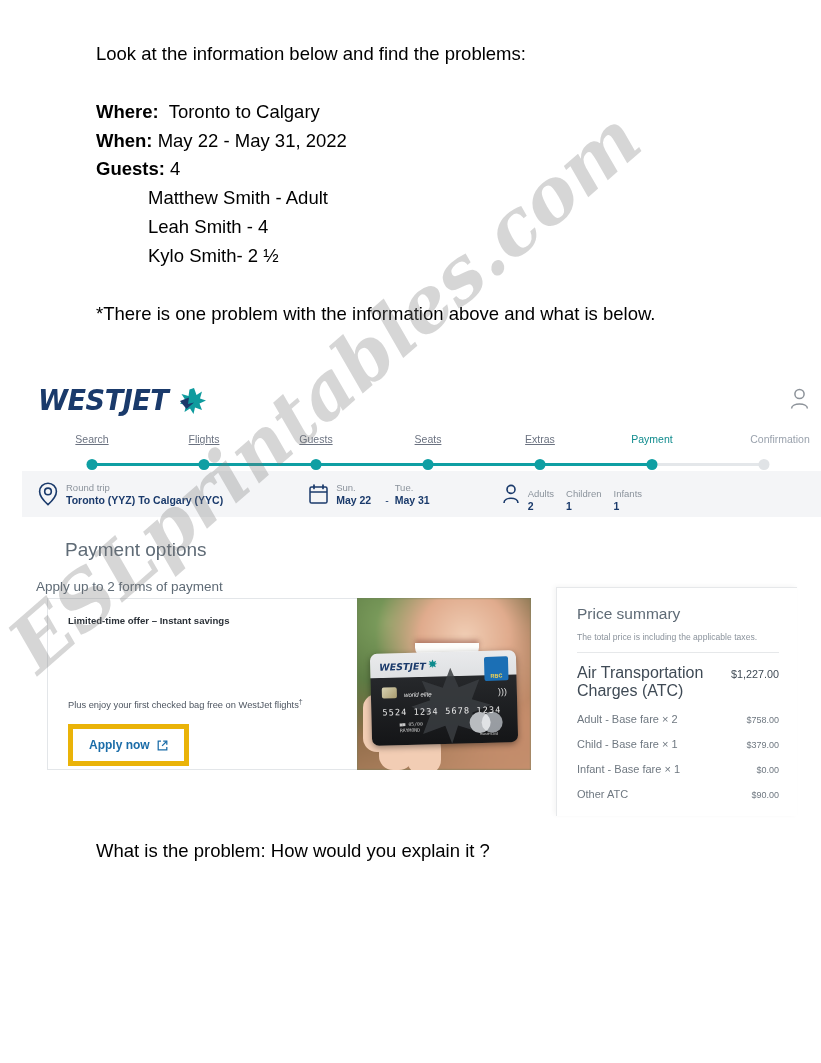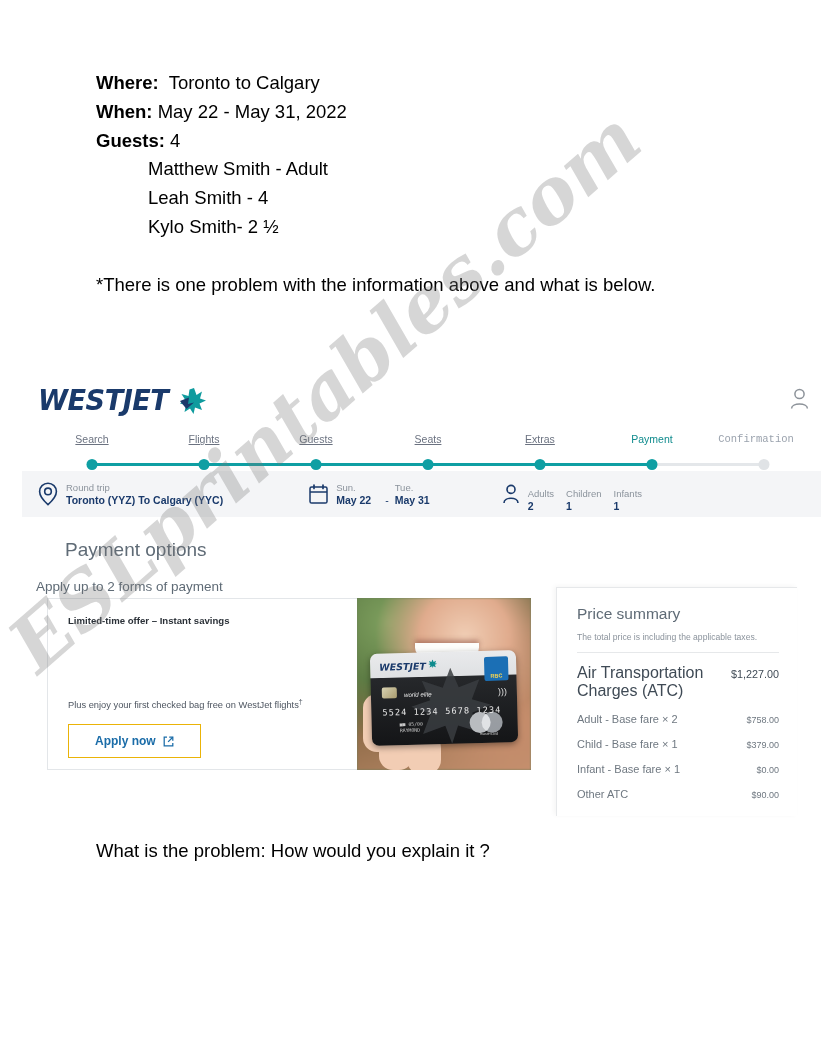--- a/index.html
+++ b/index.html
@@ -226,22 +226,22 @@
     top: 99px;
     width: 275px;
     font-size: 9.3px;
     color: #4d5560;
   }
   .offer-fine sup { font-size: 7px; }
   .apply-btn {
     position: absolute;
     left: 20px;
     top: 125px;
-    padding: 9px 26px;
-    border: 1px solid #eab308;
+    padding: 9px 16px;
+    border: 5px solid #eab308;
     background: #fff;
     color: #1a6ca8;
     font-size: 12px;
     font-weight: bold;
     font-family: "Liberation Sans", sans-serif;
     display: flex;
     align-items: center;
     gap: 7px;
     cursor: pointer;
   }
@@ -506,20 +506,21 @@
     left: 96px;
     top: 840px;
     font-size: 18.5px;
     color: #000;
   }
 </style>
 </head>
 <body>
 
 <div class="worksheet">
+  <div class="ws-line">Look at the information below and find the problems:</div>
   <div class="ws-gap-lg"></div>
   <div class="ws-line bold-lead"><b>Where:</b><span>  Toronto to Calgary</span></div>
   <div class="ws-line bold-lead"><b>When:</b><span> May 22 - May 31, 2022</span></div>
   <div class="ws-line bold-lead"><b>Guests:</b><span> 4</span></div>
   <div class="ws-line ws-indent">Matthew Smith - Adult</div>
   <div class="ws-line ws-indent">Leah Smith - 4</div>
   <div class="ws-line ws-indent">Kylo Smith- 2 ½</div>
   <div class="ws-gap-lg"></div>
   <div class="ws-line">*There is one problem with the information above and what is below.</div>
 </div>
@@ -541,21 +542,21 @@
   </div>
 
   <div class="stepper">
     <div class="step-labels">
       <span class="step" style="left:70px;">Search</span>
       <span class="step" style="left:182px;">Flights</span>
       <span class="step" style="left:294px;">Guests</span>
       <span class="step" style="left:406px;">Seats</span>
       <span class="step" style="left:518px;">Extras</span>
       <span class="step current" style="left:630px;">Payment</span>
-      <span class="step upcoming" style="left:734px;font-family:Liberation Mono, monospace;">Confirmation</span>
+      <span class="step upcoming" style="left:758px;">Confirmation</span>
     </div>
     <div class="track">
       <div class="track-line-done" style="left:70px; width:560px;"></div>
       <div class="track-line-todo" style="left:630px; width:112px;"></div>
       <span class="dot" style="left:70px;"></span>
       <span class="dot" style="left:182px;"></span>
       <span class="dot" style="left:294px;"></span>
       <span class="dot" style="left:406px;"></span>
       <span class="dot" style="left:518px;"></span>
       <span class="dot" style="left:630px;"></span>

